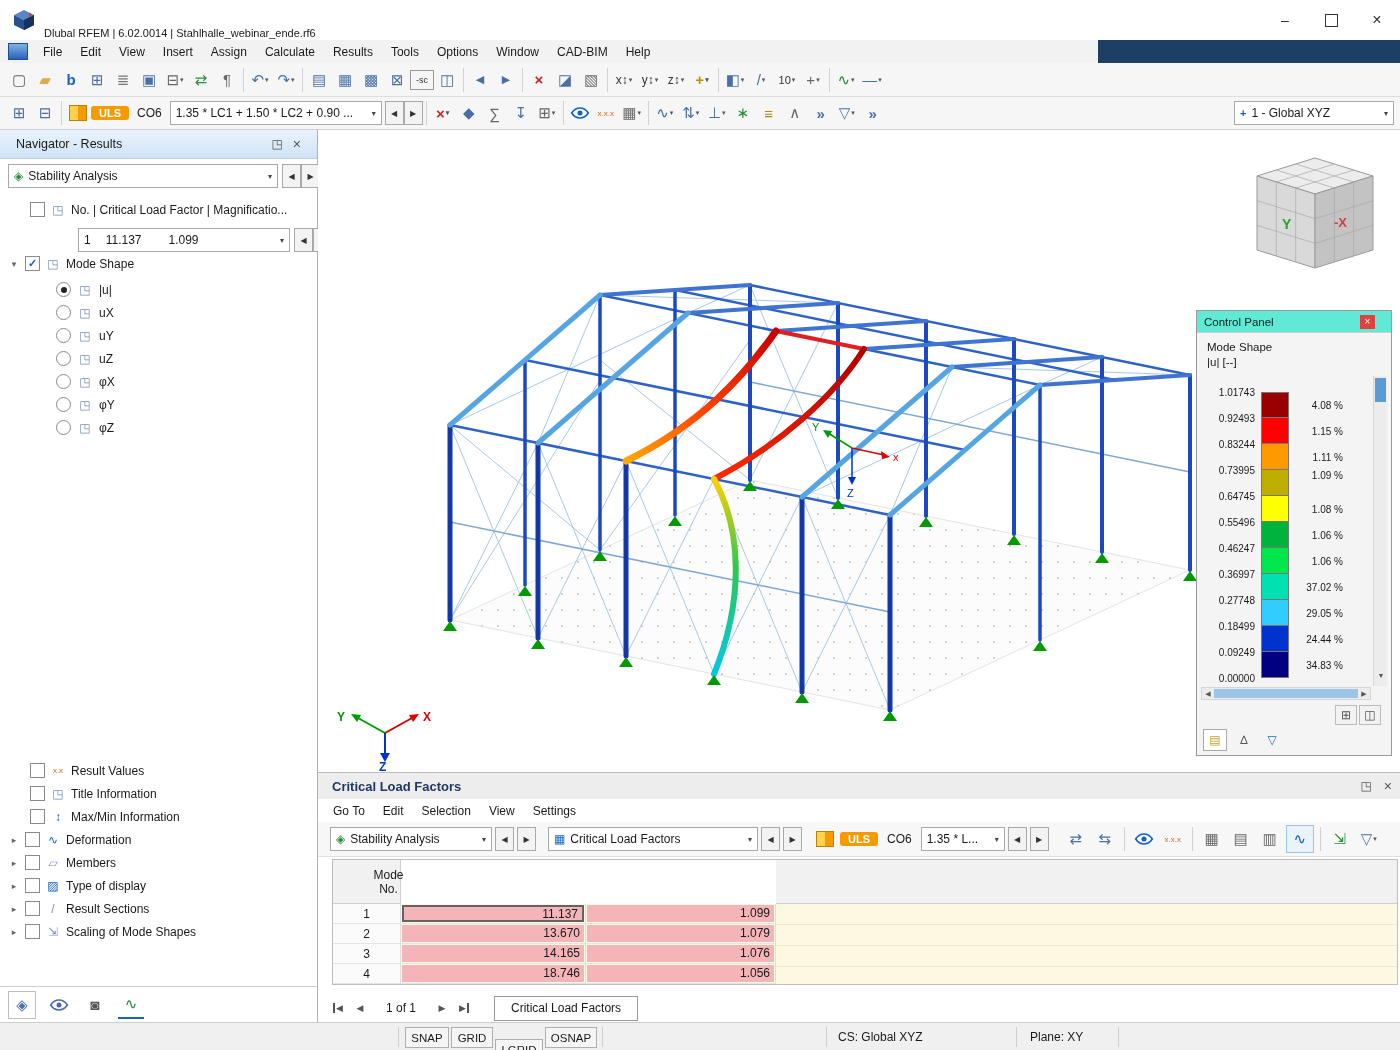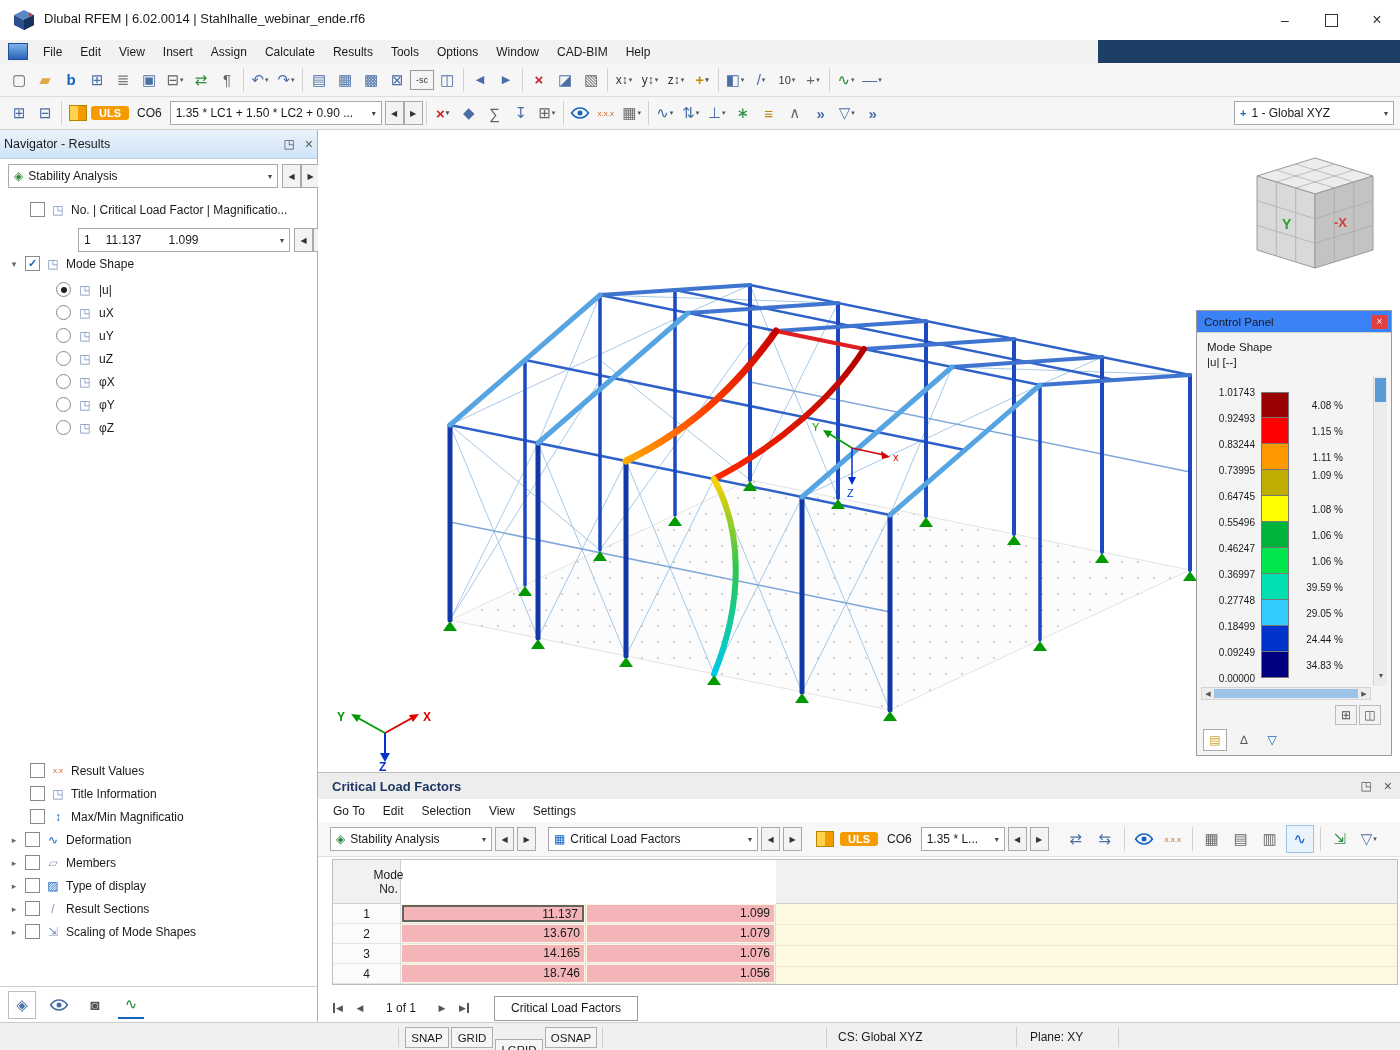--- a/index.html
+++ b/index.html
@@ -50,21 +50,21 @@
 <div class="abs" style="left:0;top:0;width:1400px;height:40px;background:#fff;border-bottom:1px solid #e6e6e6;">
   <span class="abs" style="left:12px;top:8px;">
     <svg width="24" height="24" viewBox="0 0 24 24">
       <polygon points="12,2 22,7 12,12 2,7" fill="#5b86c4"></polygon>
       <polygon points="2,7 12,12 12,22 2,17" fill="#2a4f8f"></polygon>
       <polygon points="22,7 12,12 12,22 22,17" fill="#1b3althoughr"></polygon>
       <polygon points="22,7 12,12 12,22 22,17" fill="#16325e"></polygon>
       <polygon points="17,4.5 19.5,5.8 19.5,9 17,7.8" fill="#d23a3a"></polygon>
     </svg>
   </span>
-  <span class="abs" style="left:44px;top:11px;font-size:13px;">Dlubal RFEM | 6.02.0014 | Stahlhalle_webinar_ende.rf6</span>
+  <span class="abs" style="left:44px;top:27px;font-size:11px;">Dlubal RFEM | 6.02.0014 | Stahlhalle_webinar_ende.rf6</span>
   <span class="abs wbtn" style="left:1262px;top:0;">–</span>
   <span class="abs wbtn" style="left:1308px;top:0;">
     <span style="width:11px;height:11px;border:1px solid #333;display:inline-block;"></span>
   </span>
   <span class="abs wbtn" style="left:1354px;top:0;font-size:16px;">×</span>
 </div>
 
 <div class="abs row" style="left:0;top:40px;width:1400px;height:23px;background:#f2f2f2;">
   <span style="width:18px;height:15px;margin:0 6px 0 8px;background:linear-gradient(#7fb2e8,#2a62b8);border:1px solid #1d4d96;flex:none;"></span>
   <span class="menu-item">File</span>
@@ -166,21 +166,21 @@
   <span class="tbi">▽<span class="dd">▾</span></span>
   <span class="tbi" style="font-weight:bold;">»</span>
   <span class="combo" style="width:148px;margin-left:auto;">
     <span style="color:#1565c0;font-weight:bold;font-size:11px;">+</span>
     <span>1 - Global XYZ</span>
     <span class="arrow">▾</span>
   </span>
 </div>
 
 <div class="abs" style="left:0;top:130px;width:318px;height:892px;background:#fff;border-right:1px solid #b0b0b0;box-sizing:border-box;">
-  <div class="row" style="height:28px;background:linear-gradient(#eaf3fc,#cfe3f6);border-bottom:1px solid #b9cfe4;padding:0 4px;">
+  <div class="row" style="height:28px;background:linear-gradient(#eaf3fc,#cfe3f6);border-bottom:1px solid #b9cfe4;padding:0 16px;">
     <span style="font-size:12.5px;">Navigator - Results</span>
     <span style="margin-left:auto;color:#555;">◳</span>
     <span style="margin-left:10px;color:#555;font-size:14px;">×</span>
   </div>
 
   <div class="abs row" style="left:8px;top:34px;width:302px;">
     <span class="combo" style="width:258px;">
       <span style="color:#2e8b3d;">◈</span>
       <span>Stability Analysis</span>
       <span class="arrow">▾</span>
@@ -255,21 +255,21 @@
     <span>Result Values</span>
   </div>
   <div class="abs row" style="left:30px;top:656px;gap:5px;">
     <span class="cb"></span>
     <span class="tree-ic">◳</span>
     <span>Title Information</span>
   </div>
   <div class="abs row" style="left:30px;top:679px;gap:5px;">
     <span class="cb"></span>
     <span class="tree-ic" style="color:#1565c0;">↕</span>
-    <span>Max/Min Magnificatio</span>
+    <span>Max/Min Information</span>
   </div>
   <div class="abs row" style="left:8px;top:702px;gap:5px;">
     <span class="chev">▸</span>
     <span class="cb"></span>
     <span class="tree-ic" style="color:#1565c0;">∿</span>
     <span>Deformation</span>
   </div>
   <div class="abs row" style="left:8px;top:725px;gap:5px;">
     <span class="chev">▸</span>
     <span class="cb"></span>
@@ -479,21 +479,21 @@
         <line x1="1315" y1="218.7" x2="1373" y2="200.7"></line>
           <line x1="1315" y1="243.3" x2="1373" y2="225.3"></line>
       </g>
       <text x="1282" y="229" font-size="14" font-weight="bold" fill="#2e9e2e">Y</text>
       <text x="1334" y="227" font-size="13" font-weight="bold" fill="#d04040">-X</text>
     </g>
   </svg>
 </div>
 
 <div class="abs" style="left:1196px;top:310px;width:196px;height:446px;background:#f4f4f4;border:1px solid #9a9a9a;box-sizing:border-box;z-index:5;">
-  <div class="row" style="height:21px;background:#3b82f6;border-bottom:1px solid #cfcfcf;padding:0 4px 0 7px;">
+  <div class="row" style="height:21px;background:#5eead4;border-bottom:1px solid #cfcfcf;padding:0 16px 0 7px;">
     <span style="font-size:11.5px;">Control Panel</span>
     <span style="margin-left:auto;width:15px;height:14px;background:#e04040;color:#fff;font-size:10px;display:inline-flex;align-items:center;justify-content:center;">×</span>
   </div>
   <div class="abs" style="left:10px;top:30px;font-size:11.5px;">Mode Shape</div>
   <div class="abs" style="left:10px;top:45px;font-size:11.5px;">|u| [--]</div>
 
   <div class="abs" style="left:0;top:0;width:196px;height:446px;">
     <span class="scale-val" style="top:81px">1.01743</span>
     <span class="scale-val" style="top:107px">0.92493</span>
     <span class="scale-val" style="top:133px">0.83244</span>
@@ -519,21 +519,21 @@
     <div class="scale-block" style="top: 315px; background: rgb(0, 51, 204);"></div>
     <div class="scale-block" style="top: 341px; background: rgb(0, 0, 128);"></div>
 
     <span class="scale-pct" style="top:94px">4.08 %</span>
     <span class="scale-pct" style="top:120px">1.15 %</span>
     <span class="scale-pct" style="top:146px">1.11 %</span>
     <span class="scale-pct" style="top:164px">1.09 %</span>
     <span class="scale-pct" style="top:198px">1.08 %</span>
     <span class="scale-pct" style="top:224px">1.06 %</span>
     <span class="scale-pct" style="top:250px">1.06 %</span>
-    <span class="scale-pct" style="top:276px">39.59 %</span>
+    <span class="scale-pct" style="top:276px">37.02 %</span>
     <span class="scale-pct" style="top:302px">29.05 %</span>
     <span class="scale-pct" style="top:328px">24.44 %</span>
     <span class="scale-pct" style="top:354px">34.83 %</span>
   </div>
 
   <div class="abs" style="left:176px;top:65px;width:14px;height:310px;background:#ececec;border-left:1px solid #d5d5d5;box-sizing:border-box;">
     <div style="margin:2px 1px;height:24px;background:#5b9bd5;"></div>
     <div class="abs" style="left:1px;top:292px;width:12px;height:14px;font-size:7px;color:#555;display:flex;align-items:center;justify-content:center;">▼</div>
   </div>
   <div class="abs row" style="left:4px;top:376px;width:170px;height:13px;background:#ececec;border:1px solid #d5d5d5;box-sizing:border-box;">

